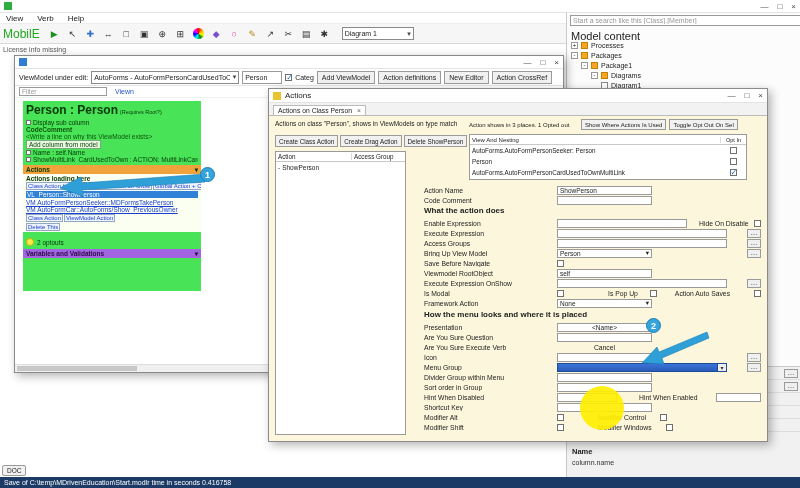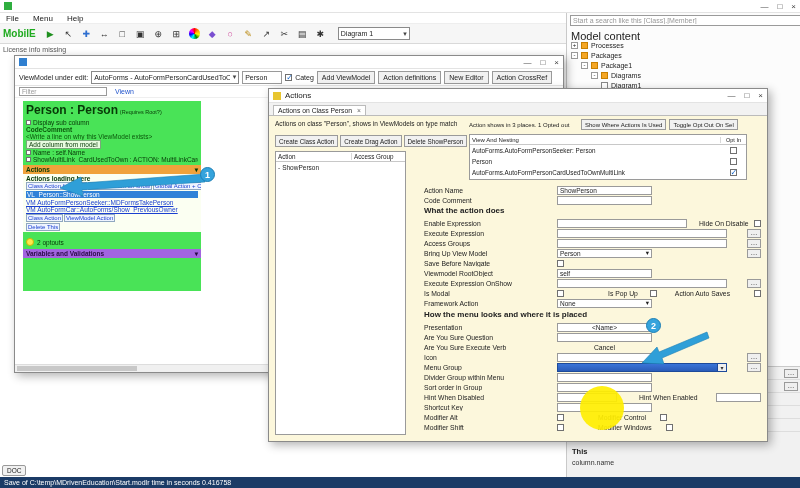--- a/index.html
+++ b/index.html
@@ -3,21 +3,21 @@
 <meta charset="utf-8">
 <style>
   *{margin:0;padding:0;box-sizing:border-box}
   html,body{width:800px;height:488px;overflow:hidden}
   body{font-family:"Liberation Sans",sans-serif;background:#fff;position:relative;color:#222;font-size:8px}
   .abs{position:absolute}
   .titlebar{display:flex;align-items:center;gap:4px;background:#fff;border-bottom:1px solid #e3e3e3;padding:0 4px;font-size:8px;white-space:nowrap}
   .winbtns{margin-left:auto;display:flex;gap:9px;color:#444;font-size:8px;align-items:center}
   .menubar{display:flex;gap:14px;padding:1px 6px;font-size:8px;background:#fff;border-bottom:1px solid #eee;align-items:center}
   .toolbar{display:flex;align-items:center;gap:1px;background:#f6f6f6;border-bottom:1px solid #d9d9d9;padding:1px 3px}
-  .brand{color:#1faa1f;font-weight:bold;font-size:10px;margin-right:5px;line-height:8px}
+  .brand{color:#1faa1f;font-weight:normal;font-size:12px;margin-right:5px;line-height:8px}
   .ticon{width:17px;height:15px;display:flex;align-items:center;justify-content:center;font-size:9px;color:#333}
   .rainbow{background:conic-gradient(red,orange,yellow,green,cyan,blue,magenta,red);border-radius:50%;width:11px;height:11px;margin:0 3px}
   .combo{display:inline-flex;align-items:center;justify-content:space-between;background:#fff;border:1px solid #8a8a8a;font-size:7px;padding:0 2px;height:13px;white-space:nowrap}
   .combo .dd{color:#444;margin-left:3px}
   .btn{display:inline-flex;align-items:center;justify-content:center;background:#f1f1f1;border:1px solid #9a9a9a;font-size:7px;padding:0 4px;height:13px;white-space:nowrap}
   .fieldbox{background:#fff;border:1px solid #9a9a9a;height:11px;font-size:7px;display:flex;align-items:center;padding:0 2px;overflow:hidden;white-space:nowrap}
   .cb{width:7px;height:7px;border:1px solid #707070;background:#fff;display:inline-block;position:relative;flex:none}
   .cb.on::after{content:"✓";position:absolute;left:0;top:-2px;font-size:8px;color:#1464c8}
   .window{background:#fff;border:1px solid #8a8a8a;box-shadow:3px 3px 9px rgba(0,0,0,.3)}
   .wicon{width:8px;height:8px;flex:none;display:inline-block}
@@ -41,22 +41,22 @@
 <div class="titlebar abs" style="left:0;top:0;width:800px;height:13px">
   <span class="wicon" style="background:#2fae3f"></span>
   <span class="winbtns">
     <span>—</span>
     <span>□</span>
     <span>×</span>
   </span>
 </div>
 
 <div class="menubar abs" style="left:0;top:13px;width:566px;height:11px">
-  <span>File</span>
-  <span>Menu</span>
+  <span>View</span>
+  <span>Verb</span>
   <span>Help</span>
 </div>
 
 <div class="toolbar abs" style="left:0;top:24px;width:566px;height:20px">
   <span class="brand">MobilE</span>
   <span class="ticon" style="color:#1f8f1f">▶</span>
   <span class="ticon">↖</span>
   <span class="ticon" style="color:#2f6fd0">✚</span>
   <span class="ticon">↔</span>
   <span class="ticon">□</span>
@@ -117,21 +117,21 @@
 <div class="abs" style="left:566px;top:366px;width:234px;height:111px;background:#f1f1f1;border-left:1px solid #c9c9c9;border-top:1px solid #c9c9c9;z-index:1">
   <div style="height:13px;border-bottom:1px solid #ddd;display:flex;align-items:center;padding:0 2px">
       <span class="mini">…</span>
     </div>
   <div style="height:13px;border-bottom:1px solid #ddd;display:flex;align-items:center;padding:0 2px">
       <span class="mini">…</span>
     </div>
   <div style="height:13px;border-bottom:1px solid #ddd"></div>
   <div style="height:13px;border-bottom:1px solid #ddd"></div>
   <div style="height:13px;border-bottom:1px solid #ddd"></div>
-  <div style="position:absolute;left:5px;top:80px;font-size:7.5px;font-weight:bold">This</div>
+  <div style="position:absolute;left:5px;top:80px;font-size:7.5px;font-weight:bold">Name</div>
   <div style="position:absolute;left:5px;top:92px;font-size:7px;color:#333">column.name</div>
 </div>
 
 <div class="window abs" style="left:14px;top:55px;width:550px;height:318px;z-index:10">
   <div class="titlebar" style="height:13px">
     <span class="wicon" style="background:#2f7fd0"></span>
     <span class="winbtns">
       <span>—</span>
       <span>□</span>
       <span>×</span>

